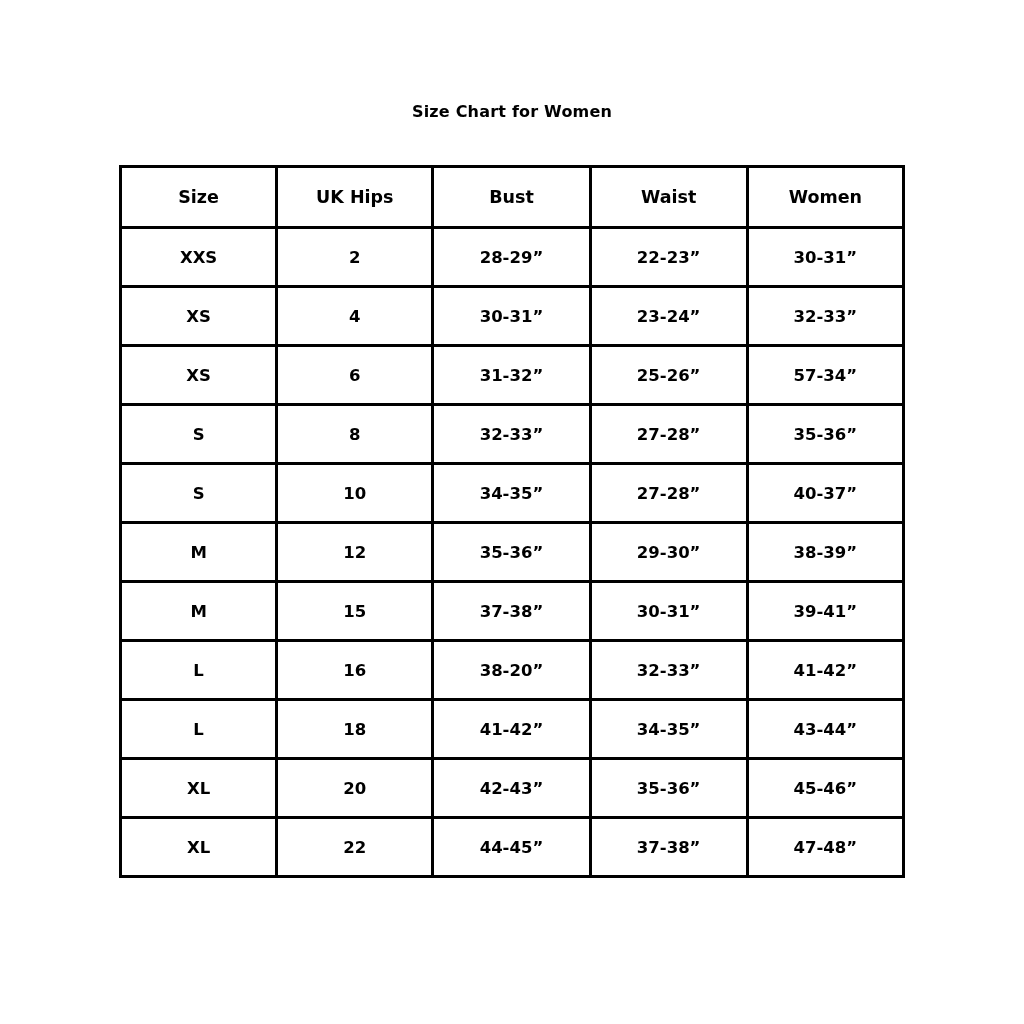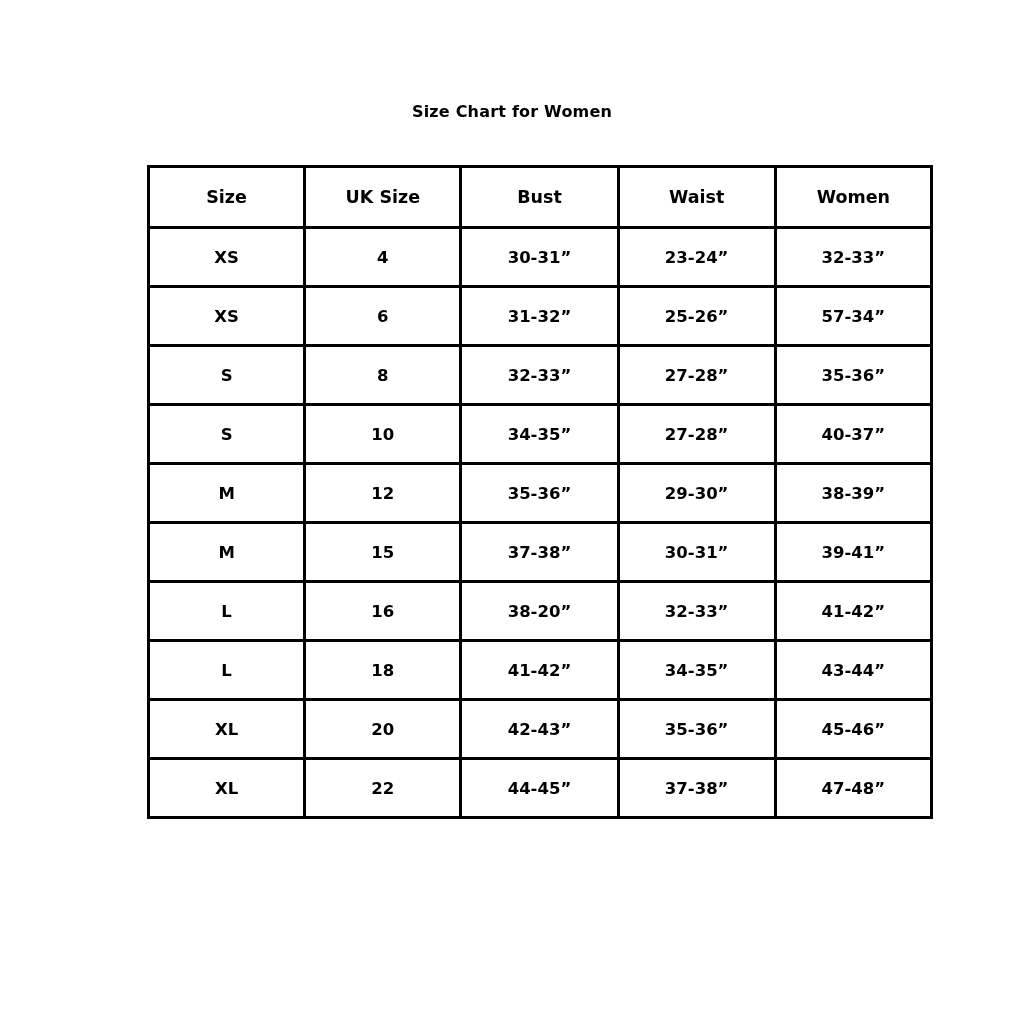--- a/index.html
+++ b/index.html
@@ -33,21 +33,20 @@
   .table-wrap {
     position: absolute;
     left: 119px;
     top: 165px;
     width: 786px;
   }
   table.size-chart {
     border-collapse: collapse;
     width: 786px;
     table-layout: fixed;
-    margin-left: 28px;
   }
   table.size-chart th,
   table.size-chart td {
     border: 3px solid #000000;
     text-align: center;
     vertical-align: middle;
     font-size: 16.5px;
     font-weight: bold;
     height: 56px;
     padding: 0;
@@ -74,27 +73,34 @@
       <colgroup>
         <col class="c0">
           <col class="c1">
           <col class="c2">
           <col class="c3">
           <col class="c4">
       </colgroup>
       <thead>
         <tr>
           <th>Size</th>
-          <th>UK Size</th>
+          <th>UK Hips</th>
           <th>Bust</th>
           <th>Waist</th>
           <th>Women</th>
         </tr>
       </thead>
       <tbody>
+        <tr>
+          <td>XXS</td>
+          <td>2</td>
+          <td>28-29”</td>
+          <td>22-23”</td>
+          <td>30-31”</td>
+        </tr>
         <tr>
           <td>XS</td>
           <td>4</td>
           <td>30-31”</td>
           <td>23-24”</td>
           <td>32-33”</td>
         </tr>
         <tr>
           <td>XS</td>
           <td>6</td>

